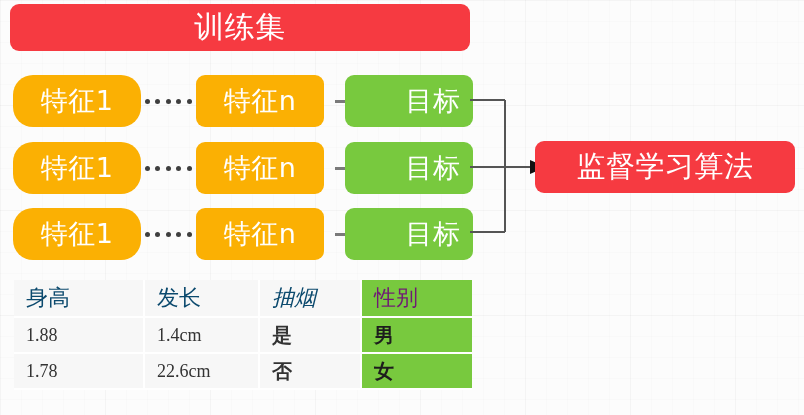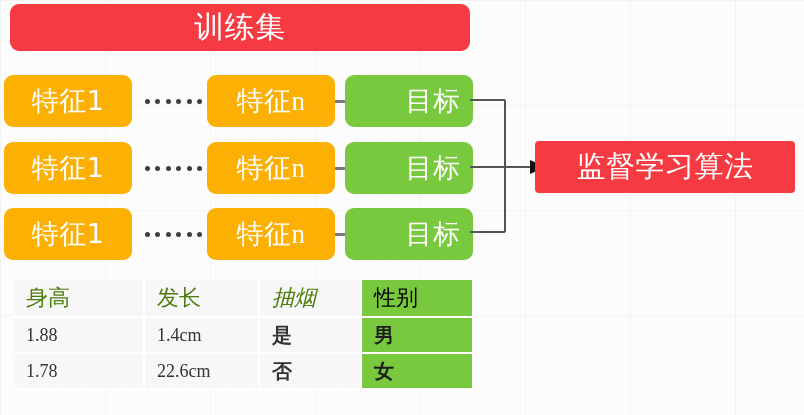--- a/index.html
+++ b/index.html
@@ -55,22 +55,22 @@
   .feat-box {
     width: 128px;
     height: 52px;
     border-radius: 9px;
     font-size: 27px;
     font-weight: 400;
   }
   .feat-orange { background: #fbb003; }
   .feat-green  { background: #78c93e; padding-left: 48px; }
 
-  .col-f1 { left: 4px; }
-  .col-fn { left: 207px; font-family: Liberation Serif, serif; }
+  .col-f1 { left: 13px; border-radius: 20px; }
+  .col-fn { left: 196px; }
   .col-tg { left: 345px; }
 
   .row-1 { top: 75px; }
   .row-2 { top: 142px; }
   .row-3 { top: 208px; }
 
   
   .dots {
     position: absolute;
     left: 145px;
@@ -103,21 +103,21 @@
     height: 3px;
     background: #7a7a7a;
   }
 
   
   .algo-box {
     left: 535px;
     top: 141px;
     width: 260px;
     height: 52px;
-    border-radius: 4px;
+    border-radius: 9px;
     background: #f63a41;
     font-size: 29px;
   }
 
   
   #bracket {
     position: absolute;
     left: 470px;
     top: 85px;
     width: 80px;
@@ -137,34 +137,34 @@
   .data-table td, .data-table th {
     text-align: left;
     padding: 3px 0 3px 12px;
     font-weight: normal;
     border-right: 2px solid #ffffff;
     background: #f7f7f7;
     color: #333333;
     vertical-align: middle;
   }
   .data-table tr { border-bottom: 2px solid #ffffff; }
-  .data-table th { font-size: 22px; height: 30px; color: #4d7c0f; }
+  .data-table th { font-size: 22px; height: 30px; color: #0c4a6e; }
   .data-table td { font-size: 18px; height: 28px; }
 
   .col-h  { width: 117px; }
   .col-hl { width: 101px; }
   .col-sm { width: 88px; font-style: italic; }
   .col-gd { width: 98px; }
 
   .data-table .gender-cell {
     background: #78c93e;
     border-right: none;
     color: #1d1d1d;
   }
-  .data-table th.gender-cell { color: #000000; }
+  .data-table th.gender-cell { color: #701a75; }
   .data-table td.gender-cell { font-weight: bold; font-size: 20px; }
   .data-table td.smoke-cell { font-weight: bold; font-size: 20px; }
 </style>
 </head>
 <body>
 
 <div id="canvas">
 
   <div class="node title-banner">
     <span>训练集</span>

